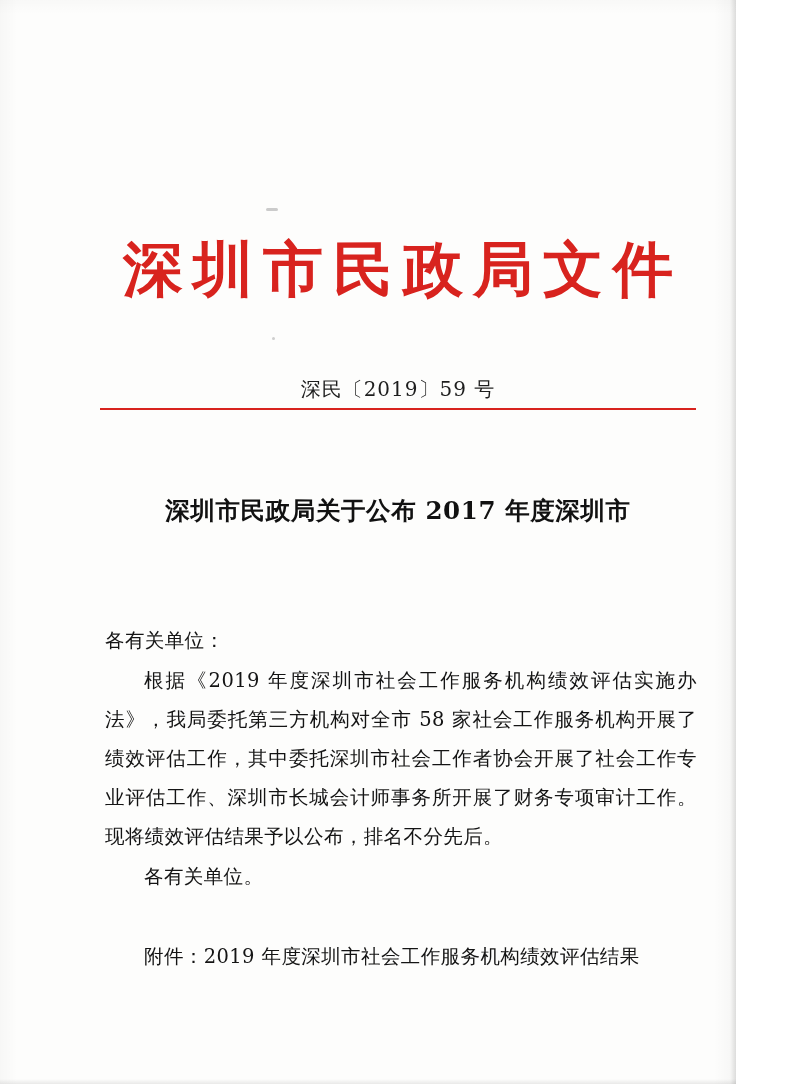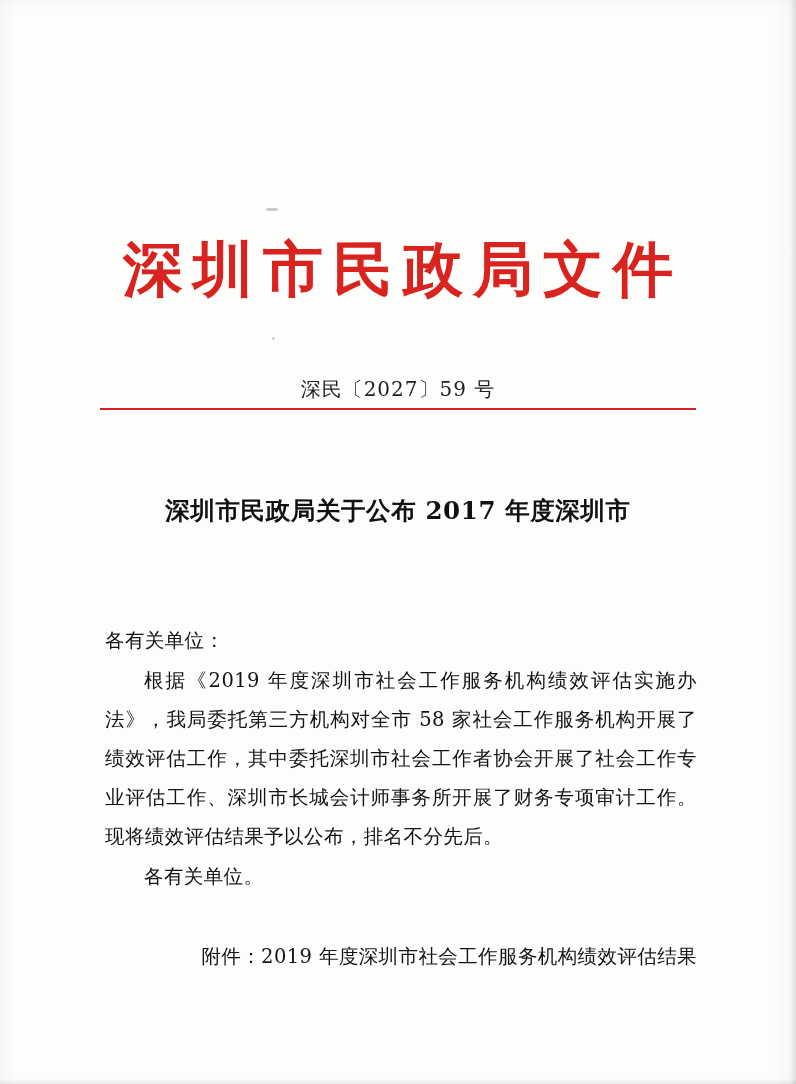--- a/index.html
+++ b/index.html
@@ -5,21 +5,21 @@
   html, body {
     margin: 0;
     padding: 0;
     background: #ffffff;
   }
   body {
     font-family: "DejaVu Serif", serif;
   }
   .page {
     position: relative;
-    width: 796px;
+    width: 736px;
     height: 1084px;
     background: #fdfdfc;
     overflow: hidden;
     box-sizing: border-box;
   }
   
   .page::before {
     content: "";
     position: absolute;
     inset: 0;
@@ -104,21 +104,20 @@
     text-justify: inter-ideograph;
   }
   .p-gap {
     margin-top: 0px;
   }
   .spacer-line {
     height: 39px;
   }
   .attachment {
     text-indent: 39px;
-    text-align: right;
   }
   .page-edge-shadow {
     position: absolute;
     top: 0;
     right: 0;
     width: 6px;
     height: 1084px;
     background: linear-gradient(to left, rgba(0,0,0,0.10), rgba(0,0,0,0));
     pointer-events: none;
   }
@@ -158,21 +157,21 @@
 
 <div class="page">
 
   <div class="scan-speck"></div>
   <div class="scan-speck2"></div>
 
   <div class="doc-header">
     <div class="org-title">深圳市民政局文件</div>
   </div>
 
-  <div class="doc-number">深民〔2027〕59 号</div>
+  <div class="doc-number">深民〔2019〕59 号</div>
 
   <div class="red-rule"></div>
 
   <div class="title-block">
     <div class="line">深圳市民政局关于公布 2017 年度深圳市</div>
   </div>
 
   <div class="body-block">
     <p class="p-salutation">各有关单位：</p>
     <p class="p-indent">根据《2019 年度深圳市社会工作服务机构绩效评估实施办法》，我局委托第三方机构对全市 58 家社会工作服务机构开展了绩效评估工作，其中委托深圳市社会工作者协会开展了社会工作专业评估工作、深圳市长城会计师事务所开展了财务专项审计工作。现将绩效评估结果予以公布，排名不分先后。</p>

